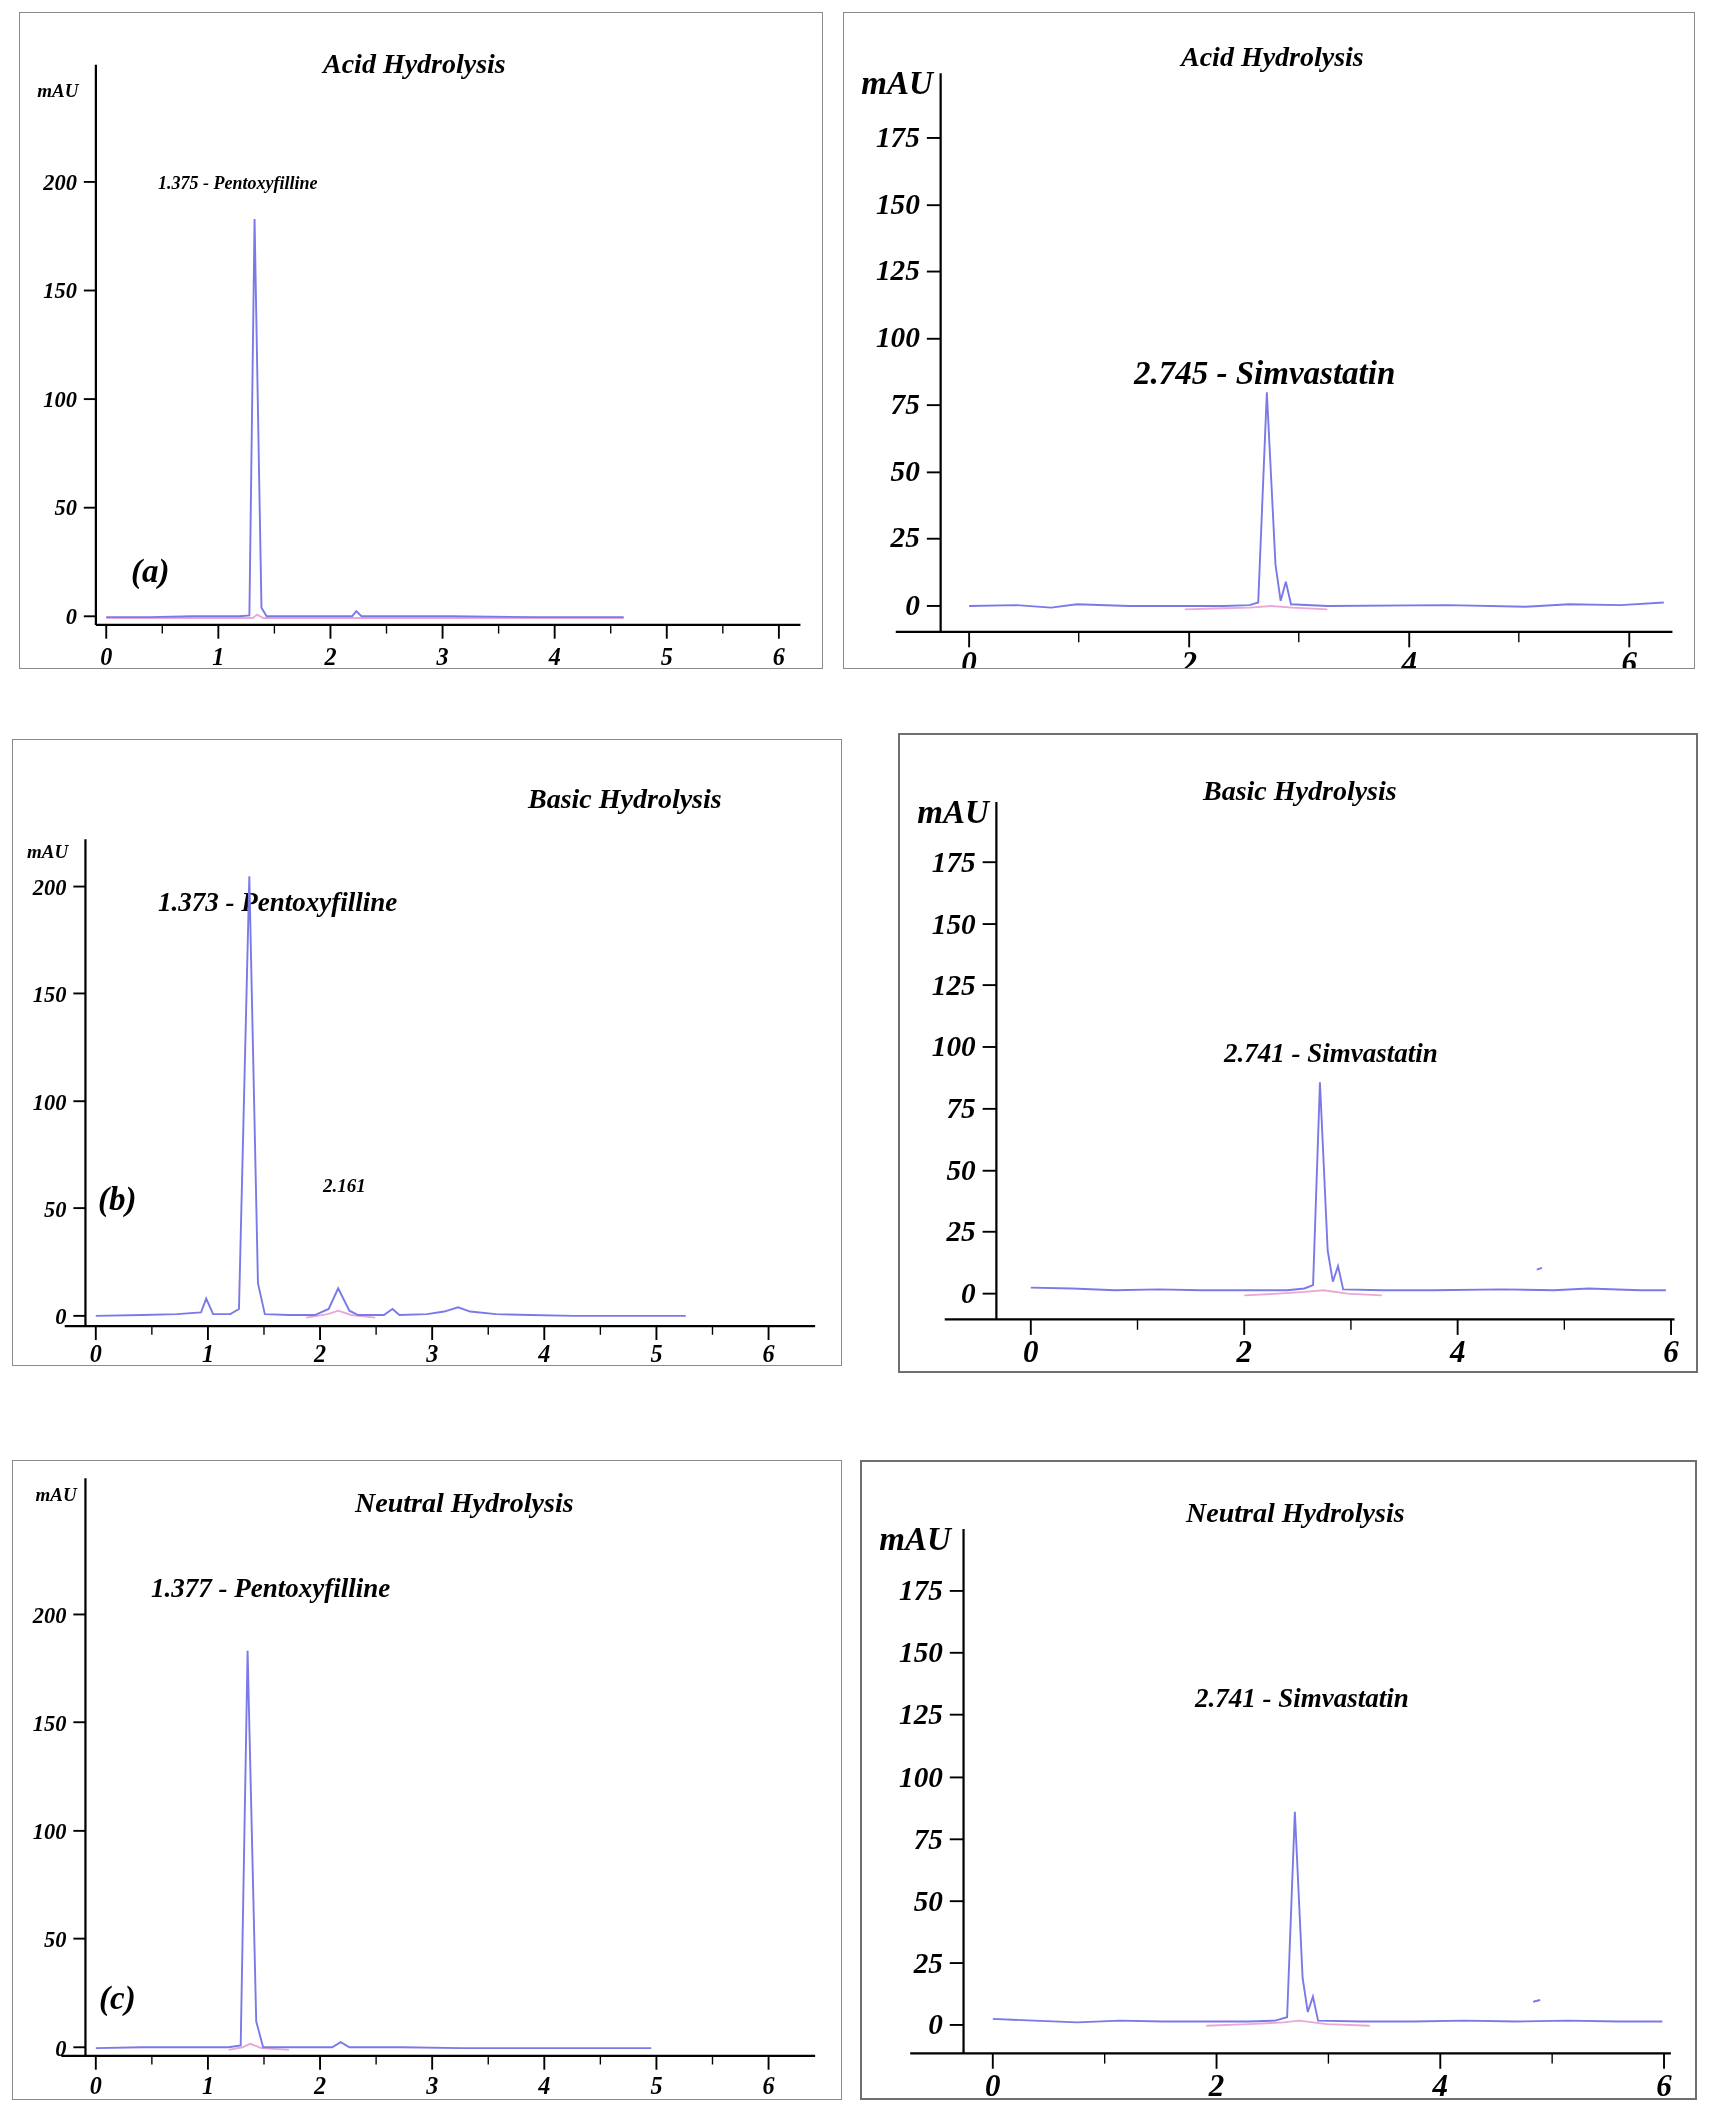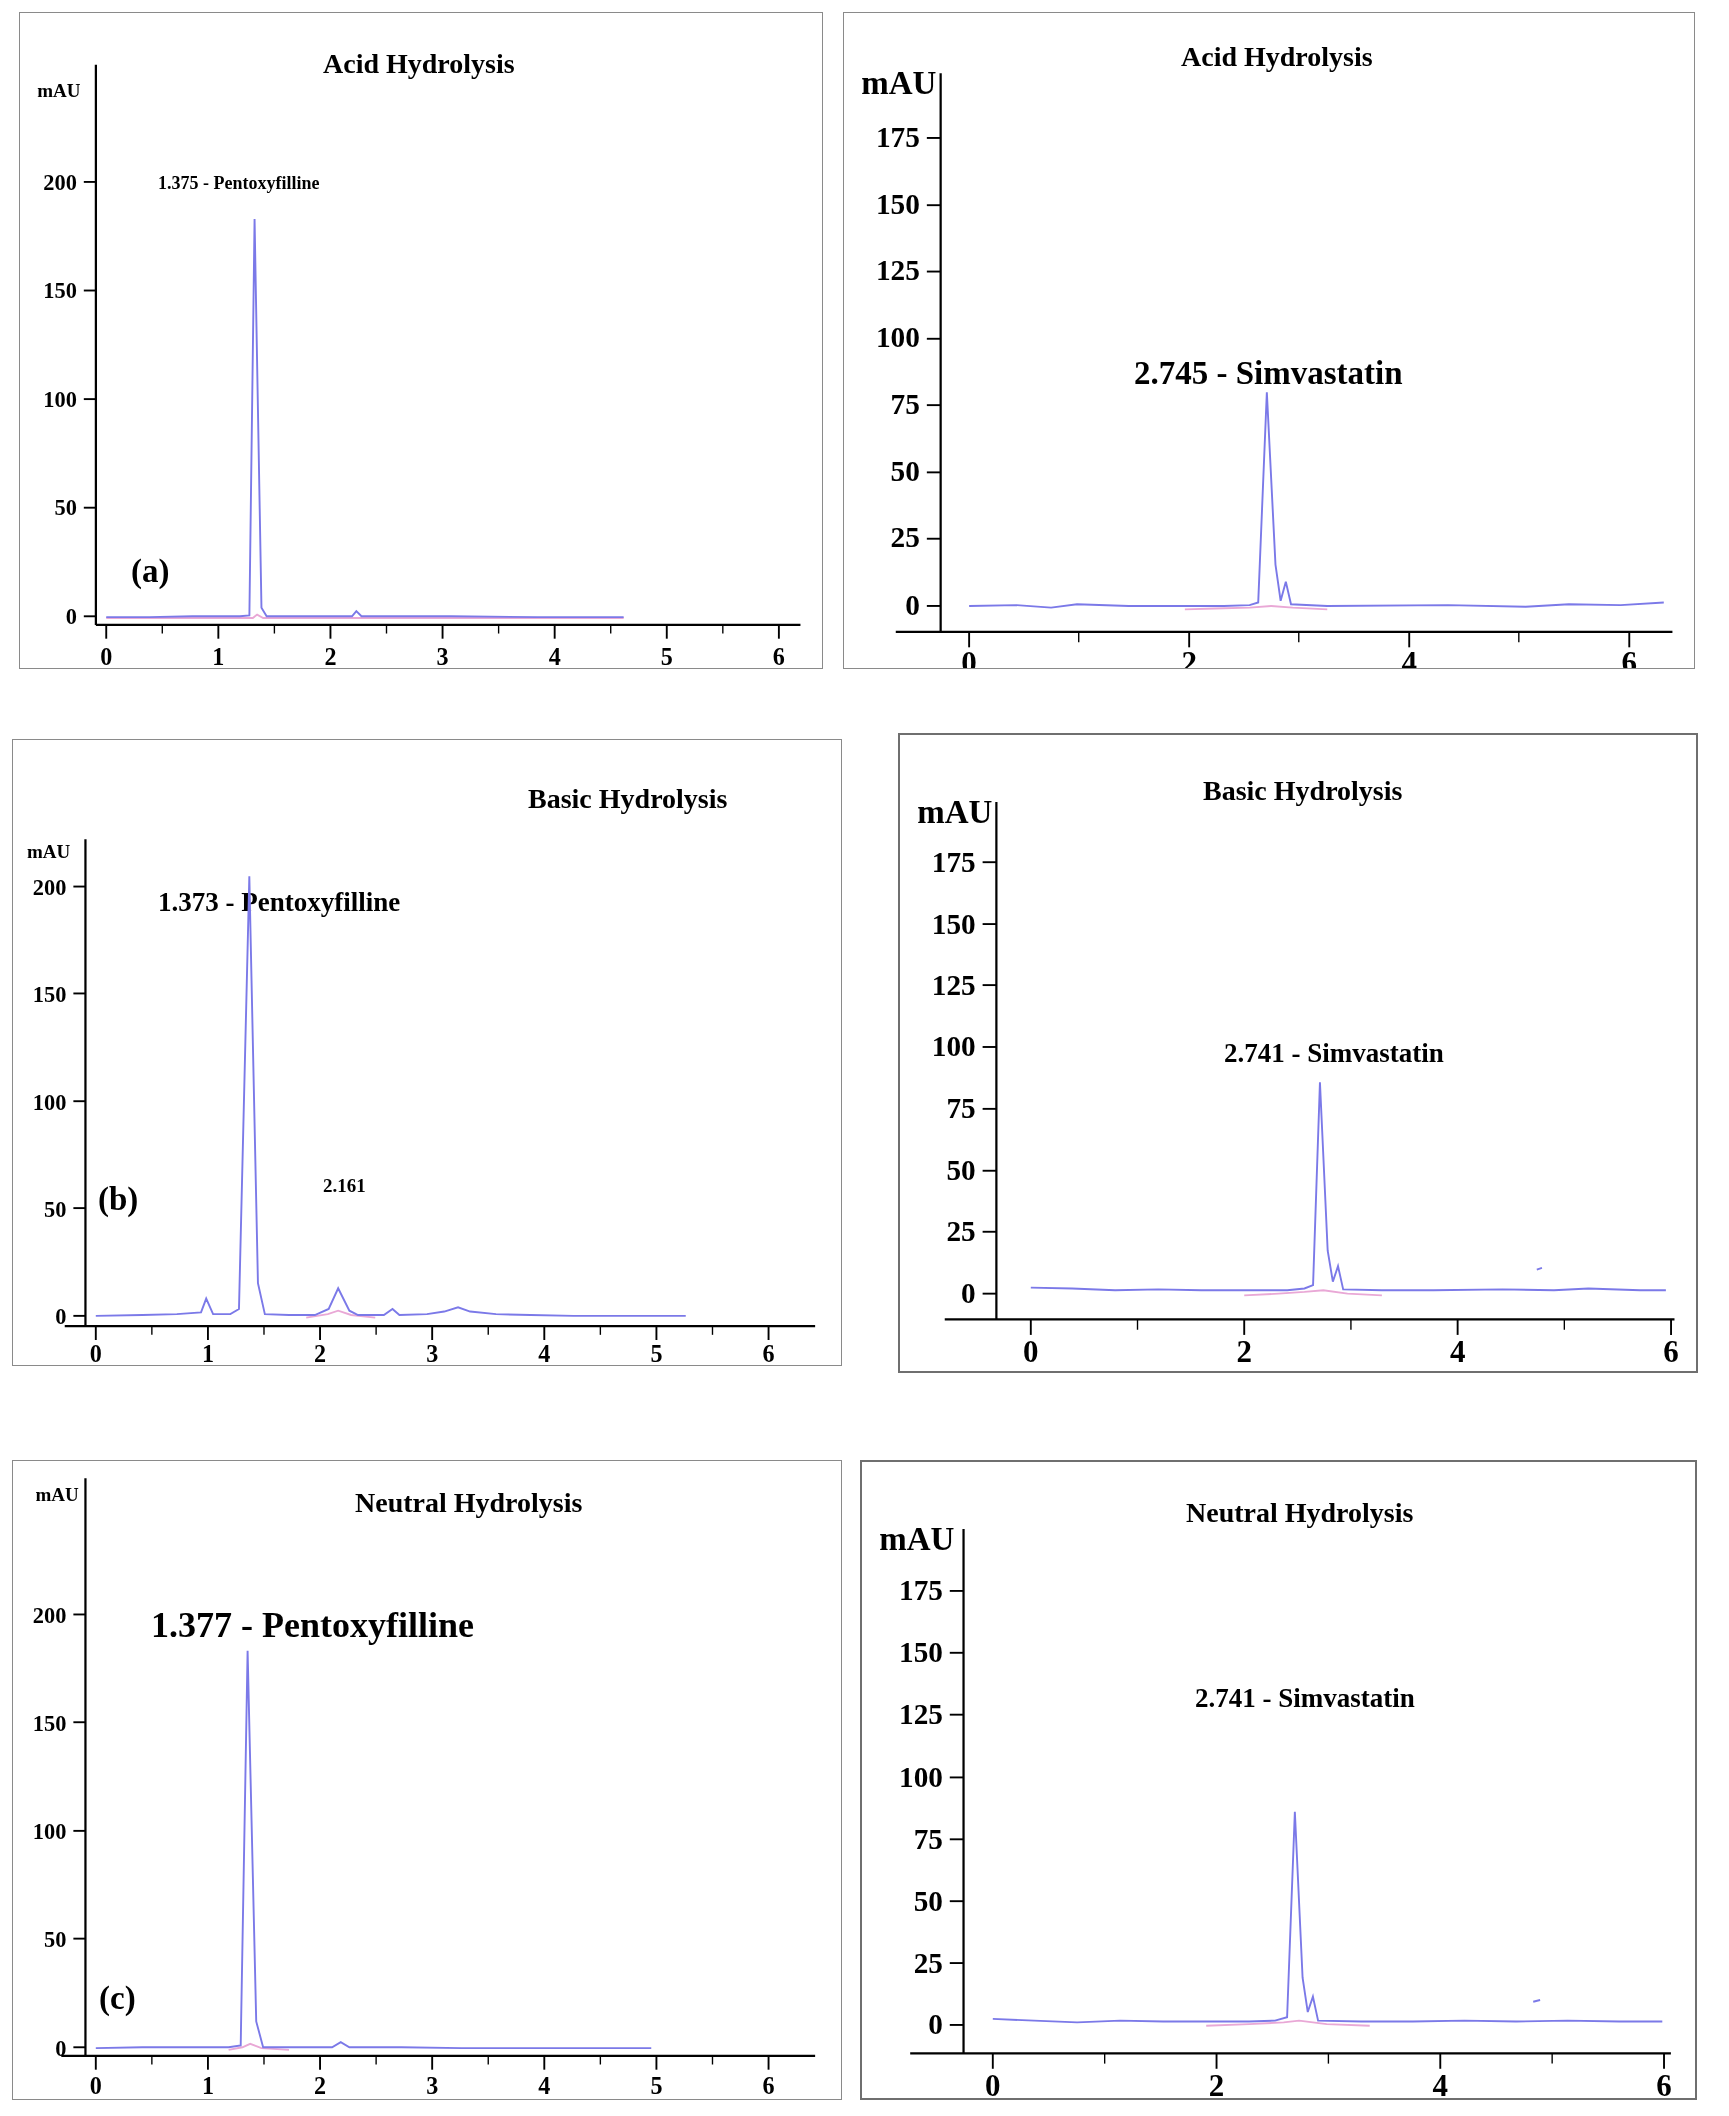--- a/index.html
+++ b/index.html
@@ -1,17 +1,17 @@
 <!DOCTYPE html>
 <html style="font-size:14px"><head>
 <meta charset="utf-8">
 <style>
   html,body{margin:0;padding:0;background:#ffffff;}
   body{width:1729px;height:2117px;font-family:"Liberation Serif",serif;color:#000;}
-  .sheet{position:relative;width:1729px;height:2050px;}
+  .sheet{position:relative;width:1729px;height:2050px;font-style:italic;}
 
   .panel{position:absolute;box-sizing:border-box;background:#fff;}
   .panel.bordered{border:1.7px solid #8a8a8a;}
   .panel.bordered-thick{border:2.6px solid #6f6f6f;}
 
   .plot{position:absolute;left:0;top:0;width:100%;height:100%;}
 
   .title{position:absolute;font-weight:bold;white-space:nowrap;}
 
   .peaklabel{position:absolute;font-weight:bold;white-space:nowrap;}
@@ -229,21 +229,21 @@
 
       <path class="trace2" d="M400,652 L440,650 L470,648 L492,646 L520,650 L560,652"></path>
       <path class="trace" d="M152,643 L200,644 L250,646 L300,645 L350,646 L400,646 L450,646 L470,644 L480,640 L488,404 L497,600 L503,636 L509,618 L515,645 L560,646 L620,646 L700,645 L760,646 L800,644 L860,646 L890,646"></path>
       <path class="trace" d="M740,622 L746,620"></path>
     </svg>
   </div>
 
   <div class="panel bordered" style="left:12px;top:1460px;width:830px;height:640px;">
     <div class="title" style="left:342px;top:26px;font-size:28px;">Neutral Hydrolysis</div>
     <div class="axlabel" style="left:22.5px;top:22.5px;font-size:19px;">mAU</div>
-    <div class="peaklabel" style="left:138px;top:112px;font-size:36px;margin-top:31px;">1.377 - Pentoxyfilline</div>
+    <div class="peaklabel" style="left:138px;top:112px;font-size:27px;">1.377 - Pentoxyfilline</div>
     <div class="panelletter" style="left:86px;top:519px;">(c)</div>
 
     <svg class="plot" viewBox="0 0 960 740" preserveAspectRatio="none">
       <line class="axisline" x1="84" y1="20" x2="84" y2="690"></line>
       <line class="axisline" x1="56" y1="690" x2="930" y2="690"></line>
 
       <g>
         <line class="tick" x1="70" y1="680" x2="84" y2="680"></line>
         <line class="tick" x1="70" y1="554" x2="84" y2="554"></line>
         <line class="tick" x1="70" y1="429" x2="84" y2="429"></line>

